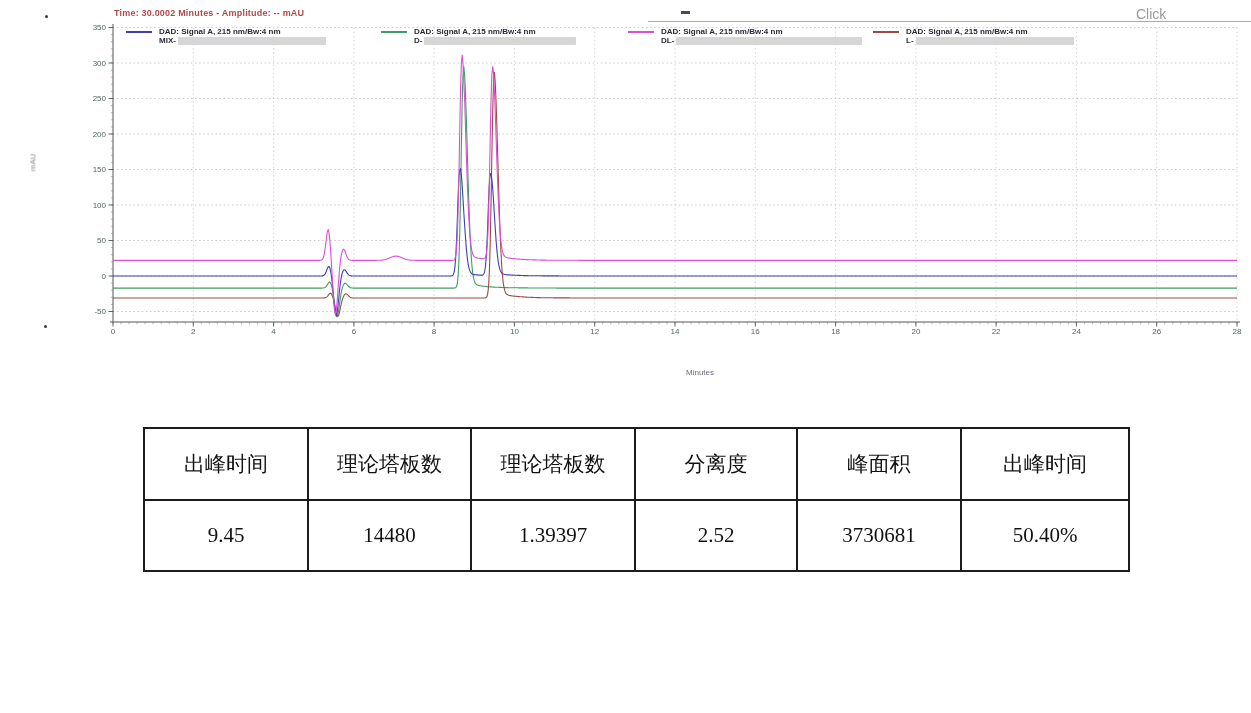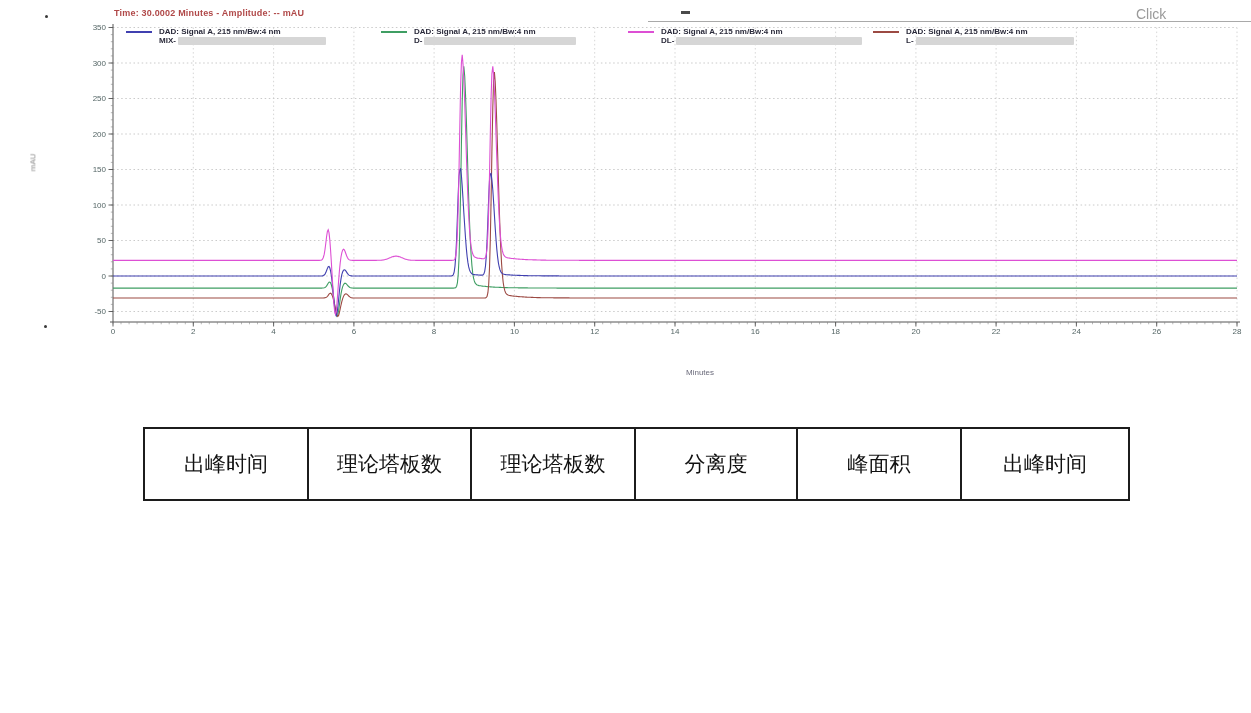--- a/index.html
+++ b/index.html
@@ -361,15 +361,23 @@
     </colgroup>
     <tbody>
         <tr class="hrow">
       <th>出峰时间</th>
       <th>理论塔板数</th>
       <th>理论塔板数</th>
       <th>分离度</th>
       <th>峰面积</th>
       <th>出峰时间</th>
     </tr>
+    <tr class="drow">
+      <td>9.45</td>
+      <td>14480</td>
+      <td>1.39397</td>
+      <td>2.52</td>
+      <td>3730681</td>
+      <td>50.40%</td>
+    </tr>
   </tbody>
     </table>
 </div>
 
 </body></html>

